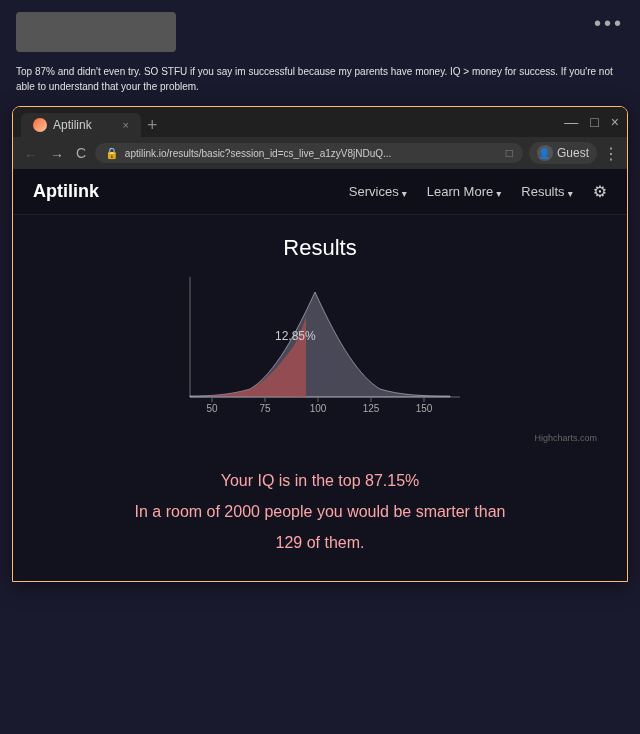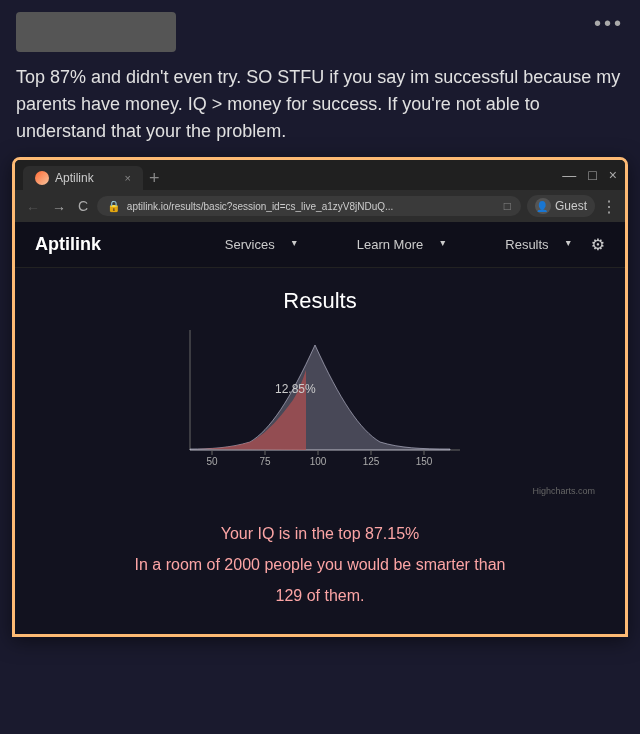--- a/index.html
+++ b/index.html
@@ -29,31 +29,31 @@
 
     .dots-menu {
       font-size: 20px;
       color: #aaa;
       letter-spacing: 3px;
       cursor: pointer;
     }
 
     .post-text {
       color: #e0e0e0;
-      font-size: 18px;
+      font-size: 10px;
       line-height: 1.5;
       padding: 4px 16px 12px 16px;
     }
 
     
     .browser-window {
       margin: 0 12px;
       border-radius: 8px 8px 0 0;
       overflow: hidden;
-      border: 3px solid #fdba74;
+      border: 1px solid #fdba74;
       box-shadow: 0 4px 20px rgba(0,0,0,0.5);
     }
 
     
     .browser-chrome {
       background-color: #2d2d2d;
       padding: 0;
     }
 
     .browser-tab {
@@ -201,23 +201,22 @@
       display: flex;
       align-items: center;
       gap: 20px;
     }
 
     .site-nav-item {
       color: #ccc;
       font-size: 13px;
       cursor: pointer;
       display: flex;
-      align-items: flex-start;
-      gap: 17px;
-      margin-left: 40px;
+      align-items: flex-end;
+      gap: 3px;
     }
 
     .site-nav-item .chevron {
       font-size: 10px;
     }
 
     .site-settings-icon {
       color: #ccc;
       font-size: 16px;
       cursor: pointer;

